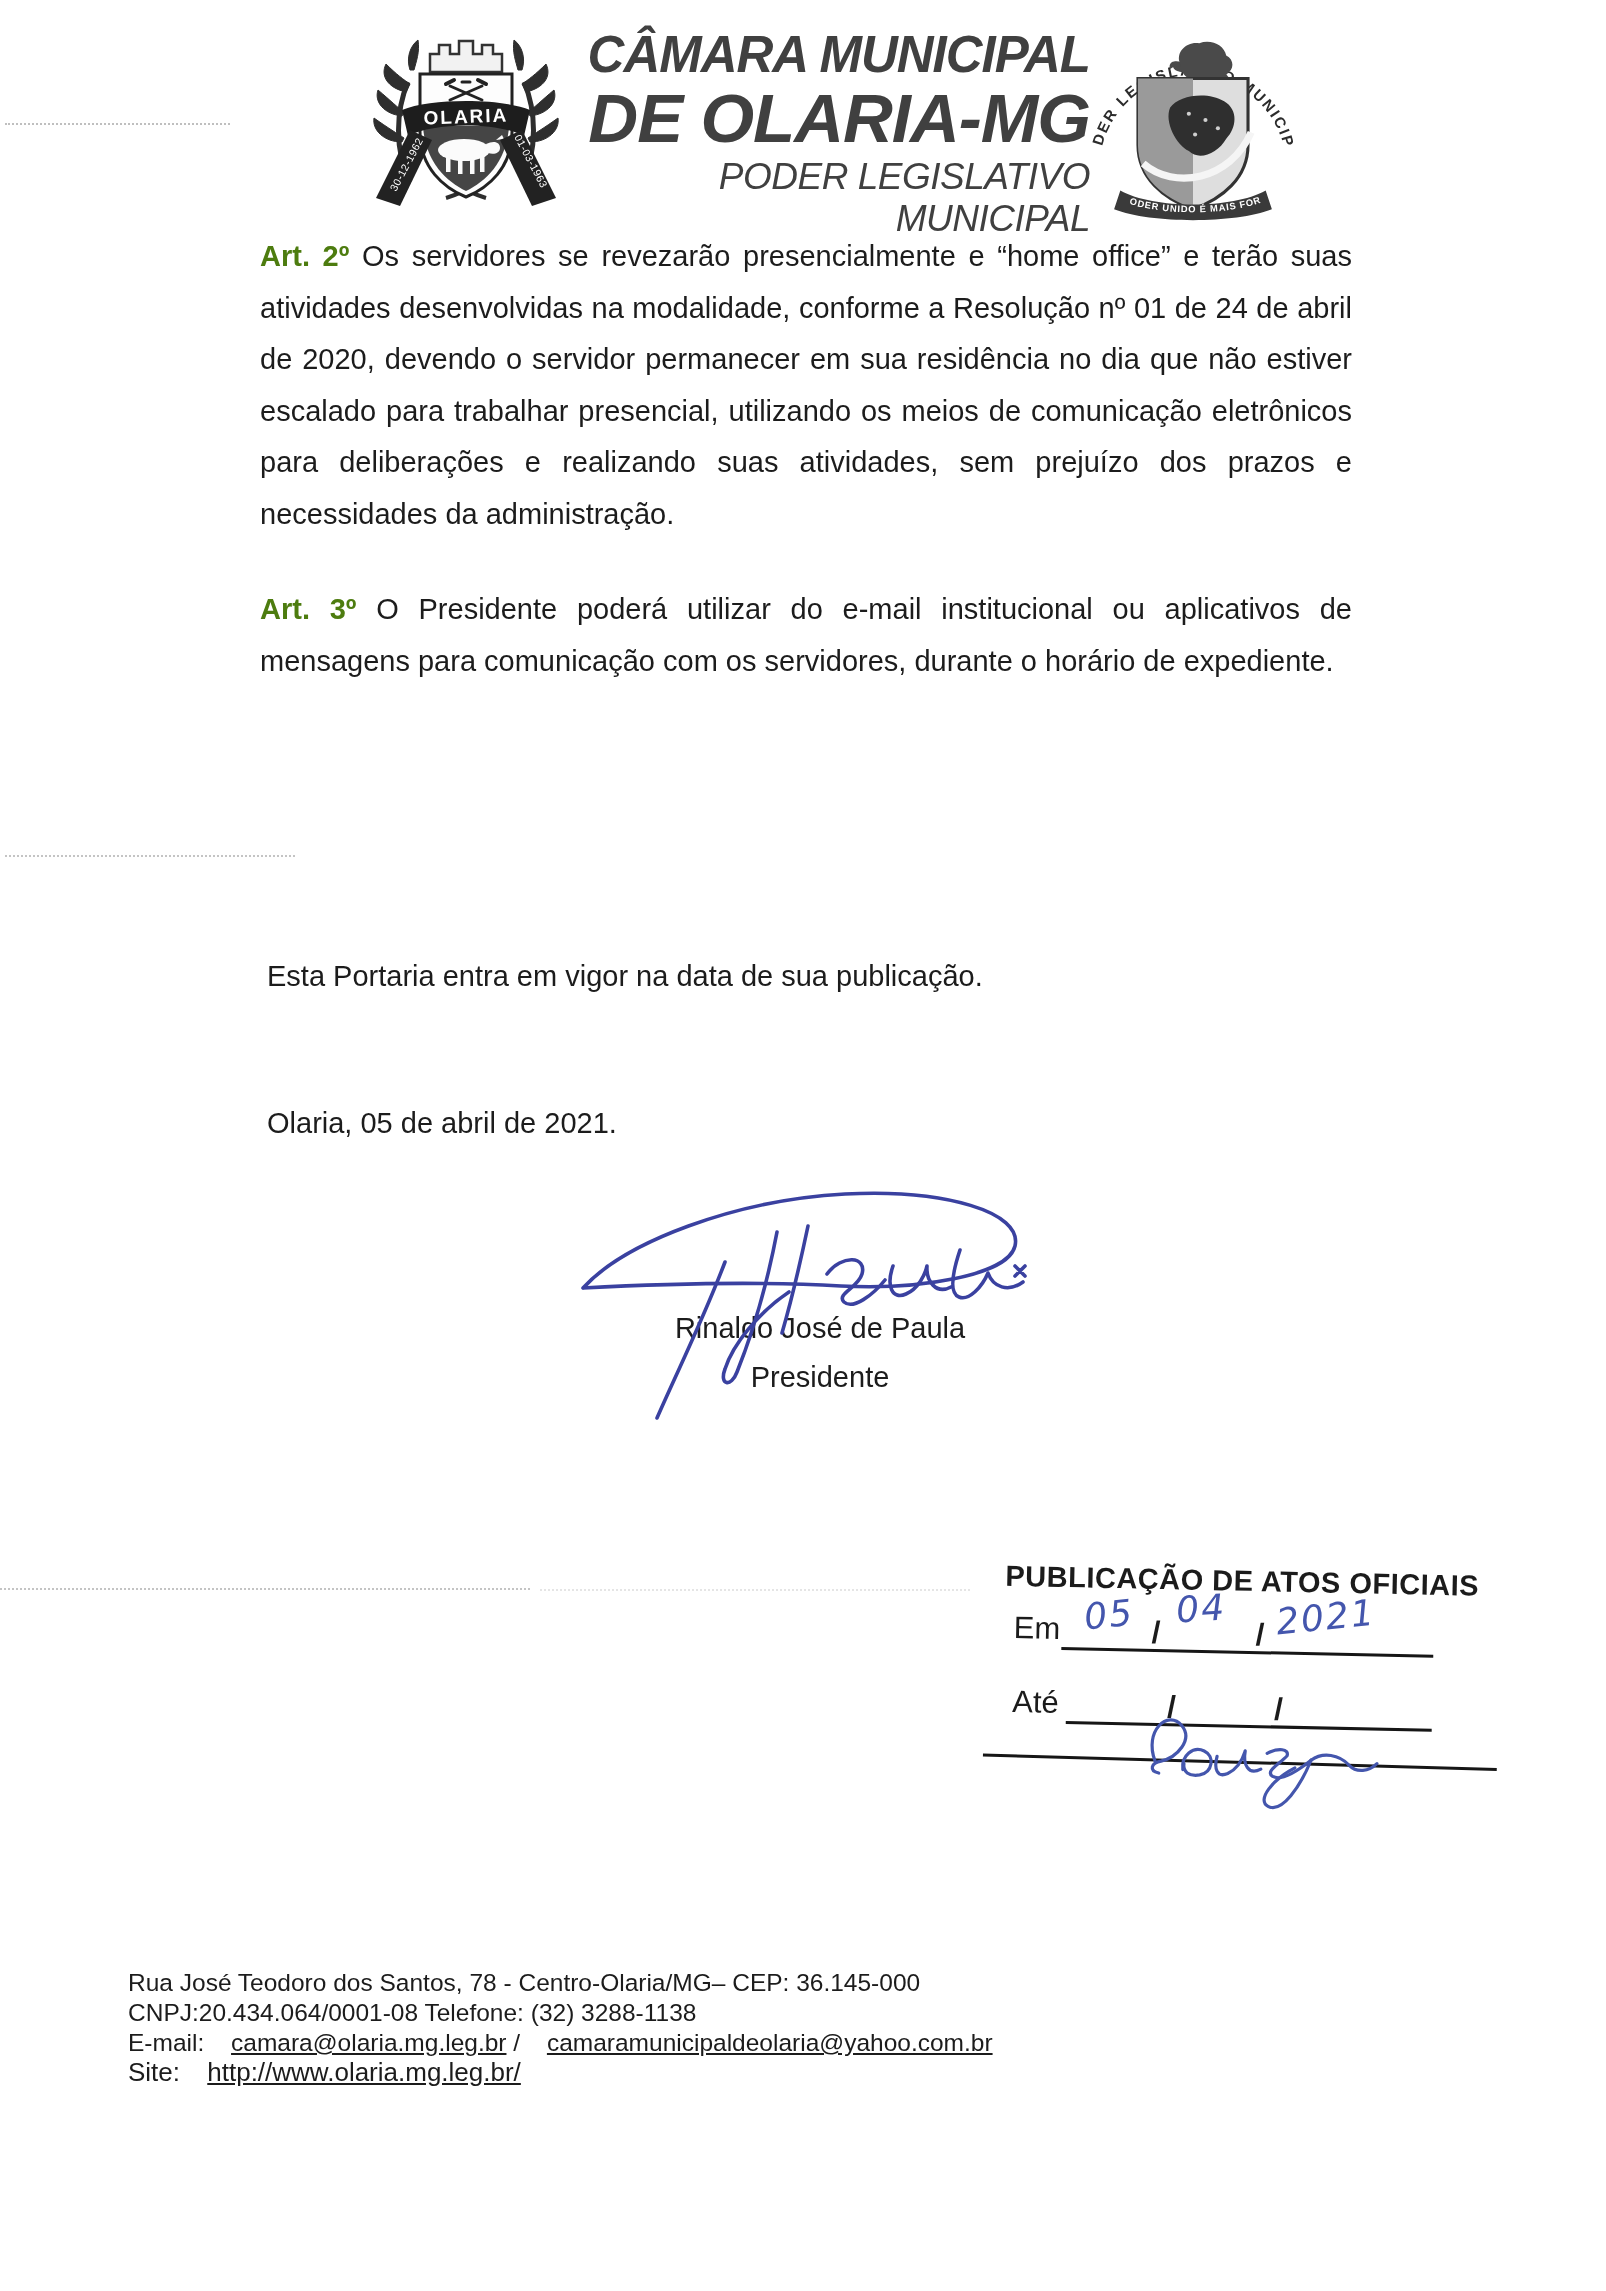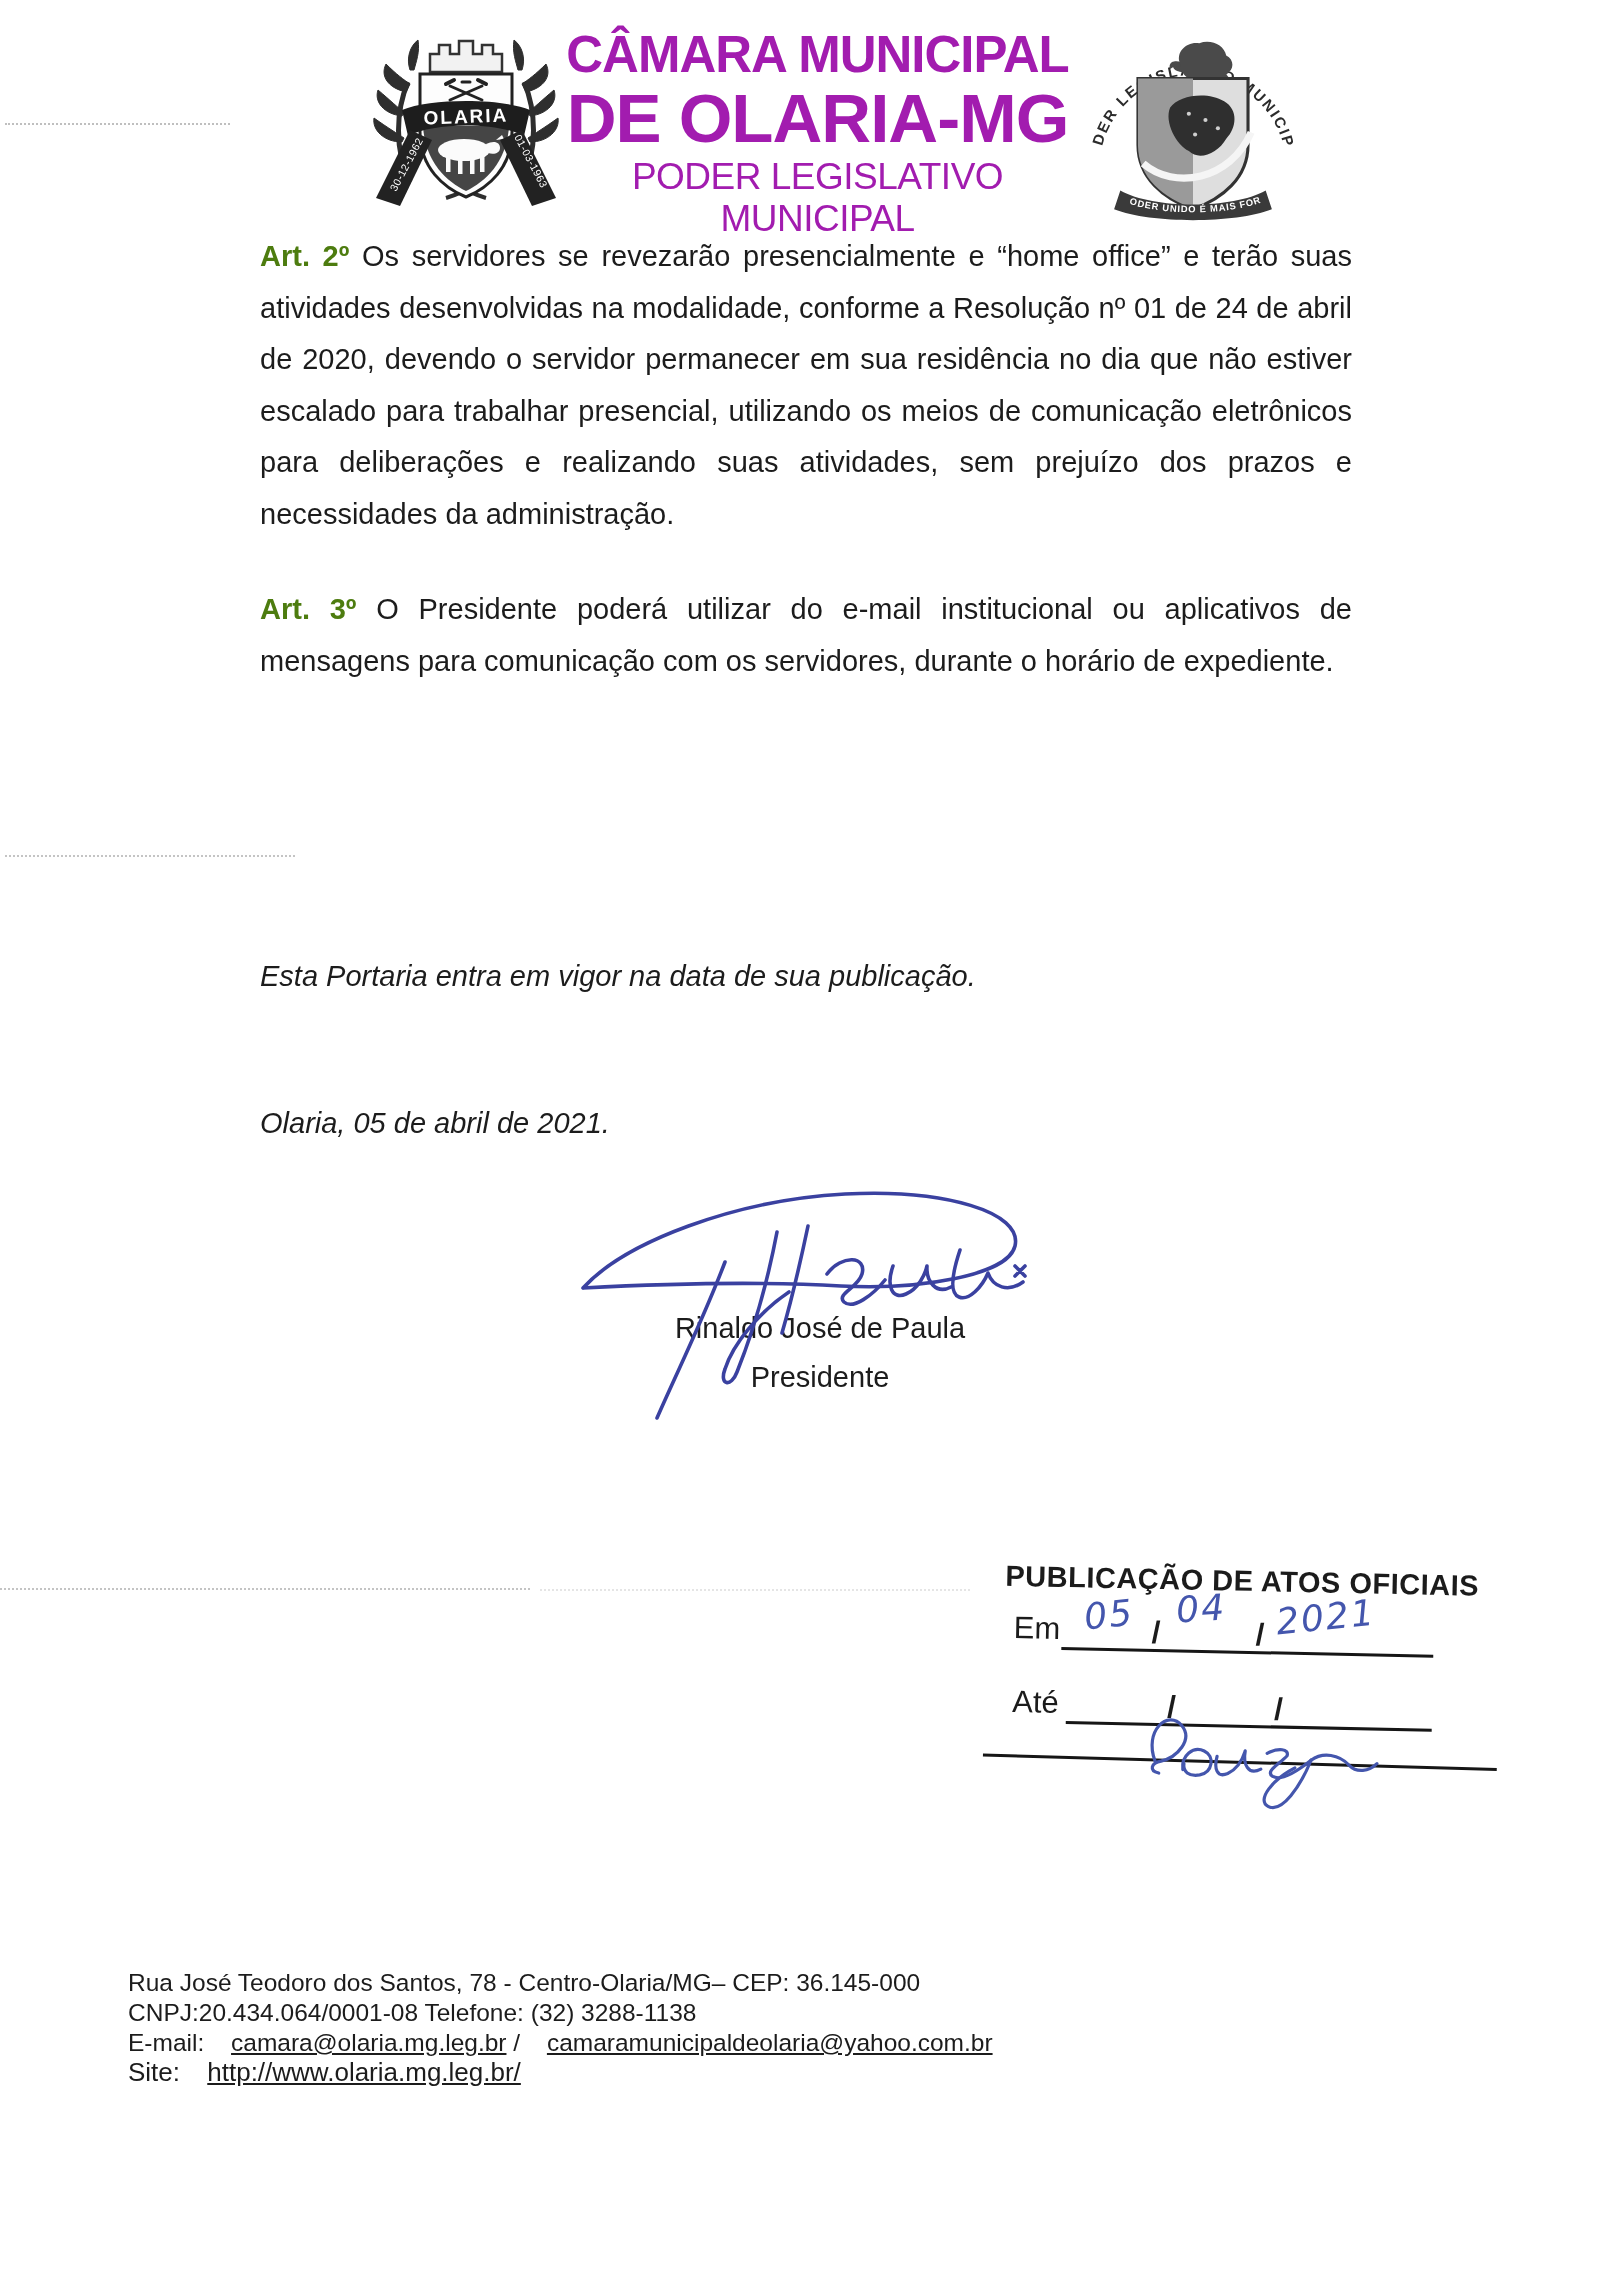--- a/index.html
+++ b/index.html
@@ -8,31 +8,31 @@
     width:1606px;height:2291px;
     background:#fff;
     margin:0 auto;
     overflow:hidden;
     font-family:"Liberation Sans", sans-serif;
     color:#1e1e1e;
   }
   
   .crest-left{position:absolute;left:366px;top:30px;width:200px;height:190px;}
   .seal-right{position:absolute;left:1078px;top:12px;width:230px;height:218px;}
-  .header-text{position:absolute;left:545px;top:26px;width:545px;text-align:center;color:#a21caf;}
+  .header-text{position:absolute;left:545px;top:26px;width:545px;text-align:right;color:#404040;font-style:italic;}
   .ht1{font-size:51px;font-weight:700;letter-spacing:-1px;line-height:58px;}
   .ht2{font-size:69px;font-weight:700;letter-spacing:-1px;line-height:70px;}
   .ht3{font-size:37px;font-weight:400;letter-spacing:-0.5px;line-height:42px;margin-top:2px;}
   
   .para{
     position:absolute;left:260px;width:1092px;margin:0;
     font-size:29px;line-height:51.5px;text-align:justify;color:#1c1c1c;
   }
   .para b{font-weight:700;color:#4d7c0f;}
-  .single{position:absolute;left:260px;margin:0;font-size:29px;color:#1c1c1c;font-style:italic;}
+  .single{position:absolute;left:267px;margin:0;font-size:29px;color:#1c1c1c;}
   
   .sig-name-block{position:absolute;left:520px;top:1312px;width:600px;text-align:center;font-size:29px;color:#1c1c1c;}
   .sig-role{margin-top:16px;}
   .sig-svg{position:absolute;left:565px;top:1170px;width:500px;height:260px;pointer-events:none;}
   
   .stamp{position:absolute;left:985px;top:1548px;width:525px;height:260px;transform:rotate(1.2deg);transform-origin:30px 20px;color:#1b1b1b;}
   .stamp-title{position:absolute;left:0;top:12px;width:515px;text-align:center;font-size:29px;font-weight:700;letter-spacing:0.5px;}
   .stamp-label{position:absolute;font-size:31px;}
   .stamp-line{position:absolute;border-bottom:3.5px solid #161616;height:36px;}
   .stamp-slash{position:absolute;font-size:31px;font-weight:700;}

